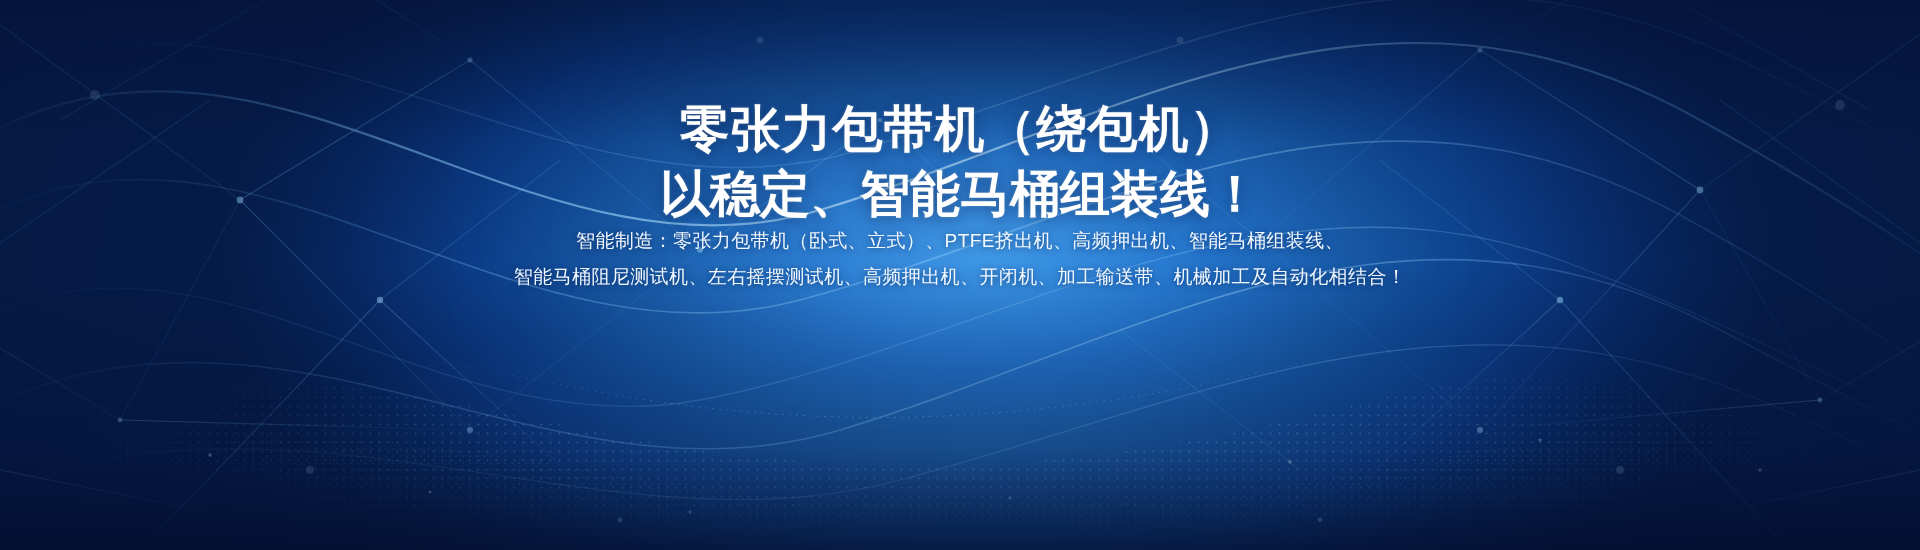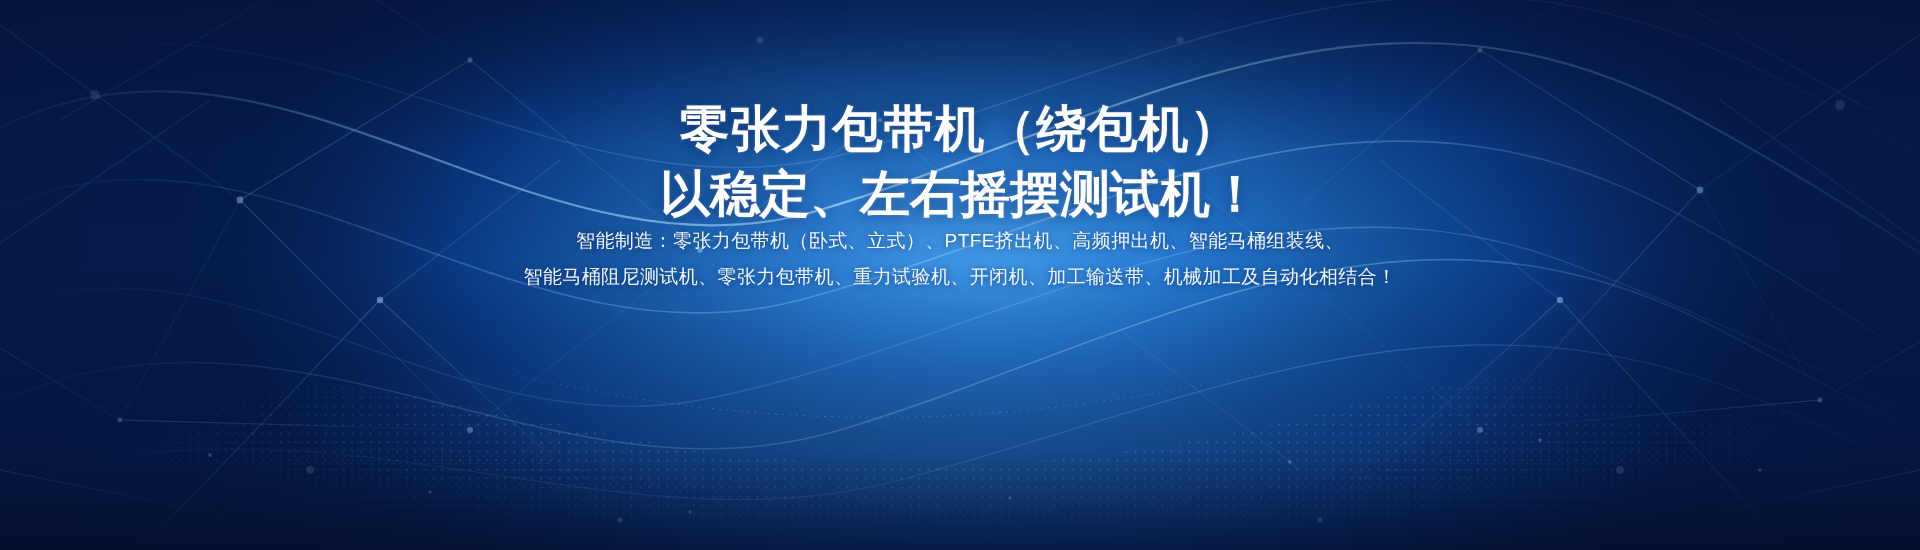--- a/index.html
+++ b/index.html
@@ -230,20 +230,20 @@
       </g>
     </svg>
   </div>
 
   <div class="bg-bottomglow"></div>
   <div class="bg-vignette"></div>
   <div class="bg-topdark"></div>
 
   <div class="content">
     <div class="headline line1">零张力包带机（绕包机）</div>
-    <div class="headline line2">以稳定、左右摇摆测试机！</div>
+    <div class="headline line2">以稳定、智能马桶组装线！</div>
     <div class="subtitle">
       <span class="sub-line">智能制造：零张力包带机（卧式、立式）、PTFE挤出机、高频押出机、智能马桶组装线、</span>
-      <span class="sub-line">智能马桶阻尼测试机、零张力包带机、重力试验机、开闭机、加工输送带、机械加工及自动化相结合！</span>
+      <span class="sub-line">智能马桶阻尼测试机、左右摇摆测试机、高频押出机、开闭机、加工输送带、机械加工及自动化相结合！</span>
     </div>
   </div>
 
 </div>
 
 </body></html>

